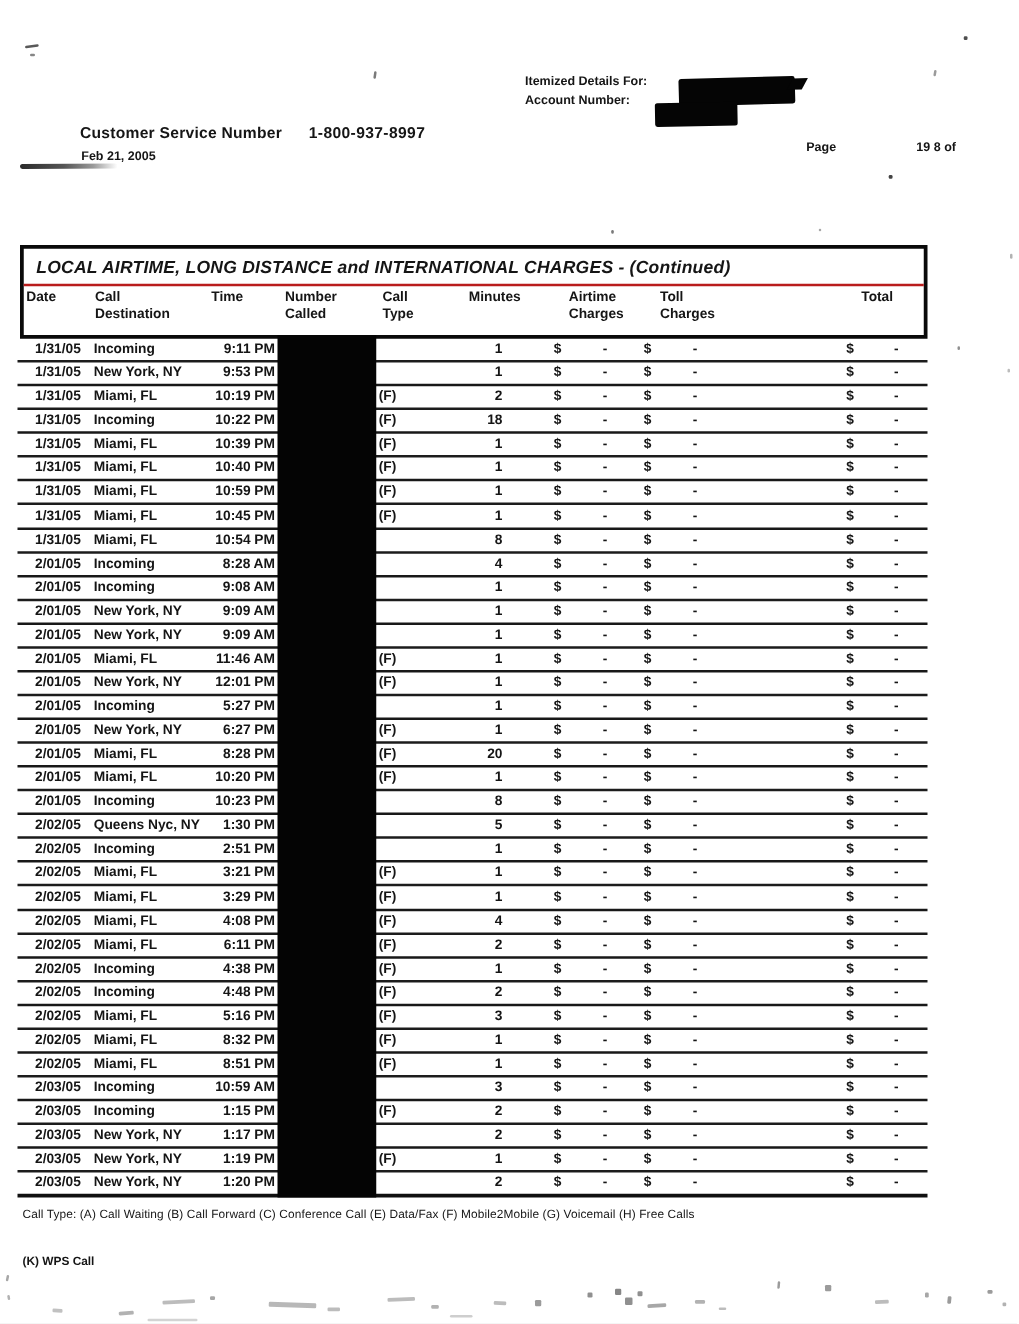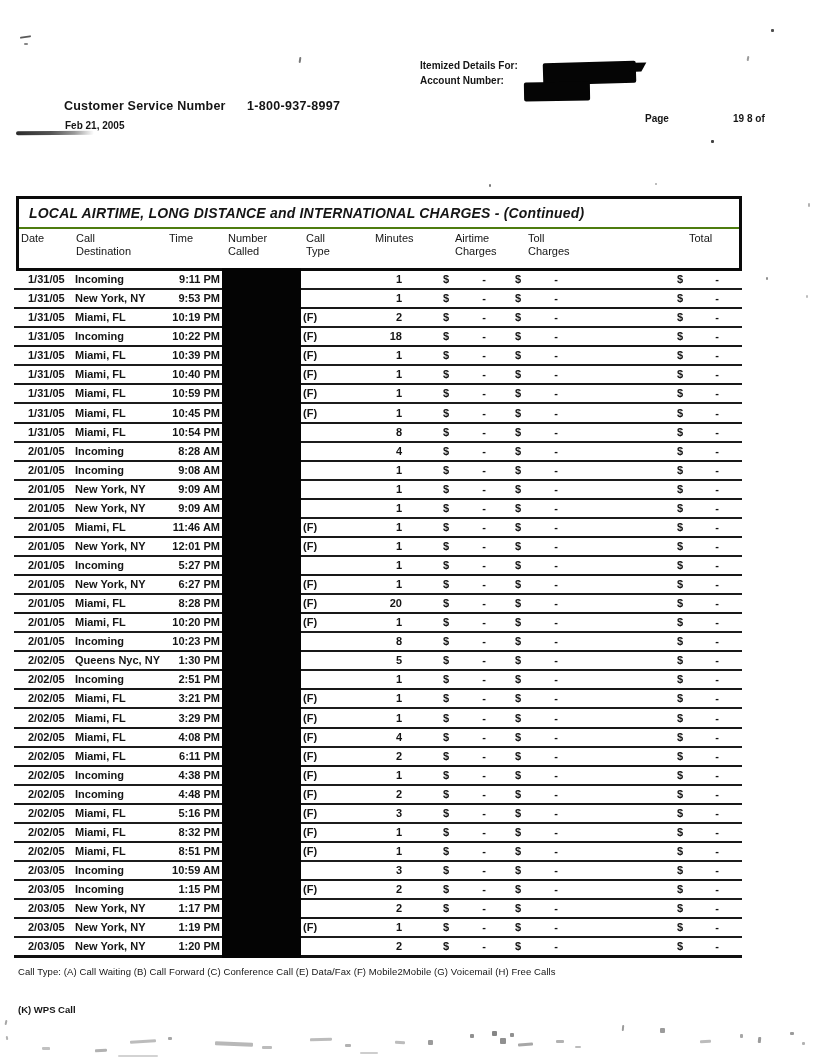--- a/index.html
+++ b/index.html
@@ -22,23 +22,23 @@
   .redact{background:#050505;border-radius:2px;}
   .redact-a{left:543px;top:62px;width:93px;height:22px;transform:rotate(-1.6deg);}
   .redact-a:after{content:"";position:absolute;right:-8px;top:2px;width:12px;height:9px;background:#050505;transform:skewX(-30deg);}
   .redact-b{left:524px;top:82px;width:66px;height:19px;transform:rotate(-1deg);}
   .page-label{left:645px;top:113px;font-size:10px;font-weight:600;}
   .page-number{left:700px;top:113px;font-size:10px;font-weight:600;padding-left:47px;}
   .page-total{left:733px;top:113px;font-size:10px;font-weight:600;}
 
   
   .tbox{left:16px;top:196px;width:726px;border:3px solid #0a0a0a;box-sizing:border-box;}
-  .title-row{height:28px;border-bottom:2px solid #4d7c0f;display:flex;align-items:center;padding-left:10px;}
+  .title-row{height:28px;border-bottom:2px solid #b91c1c;display:flex;align-items:center;padding-left:10px;}
   .tbl-title{font-size:14px;font-weight:700;font-style:italic;letter-spacing:.2px;}
-  .cols-row{position:relative;height:39px;font-size:11px;font-weight:400;line-height:13px;}
+  .cols-row{position:relative;height:39px;font-size:11px;font-weight:700;line-height:13px;}
   .colhdr{position:absolute;top:3px;}
   .ch-date{left:2px;}  .ch-dest{left:57px;} .ch-time{left:150px;} .ch-num{left:209px;}
   .ch-type{left:287px;} .ch-min{left:356px;} .ch-air{left:436px;} .ch-toll{left:509px;} .ch-total{left:670px;}
 
   
   .rows{left:14px;top:271px;width:728px;height:687px;display:flex;flex-direction:column;}
   .row{position:relative;flex:1;border-bottom:2px solid #1c1c1c;}
   .row:nth-child(even){border-bottom-color:#181818;}
   .row:last-child{border-bottom:3px solid #101010;}
   .cell{position:absolute;bottom:3px;font-size:11px;font-weight:700;white-space:nowrap;}

